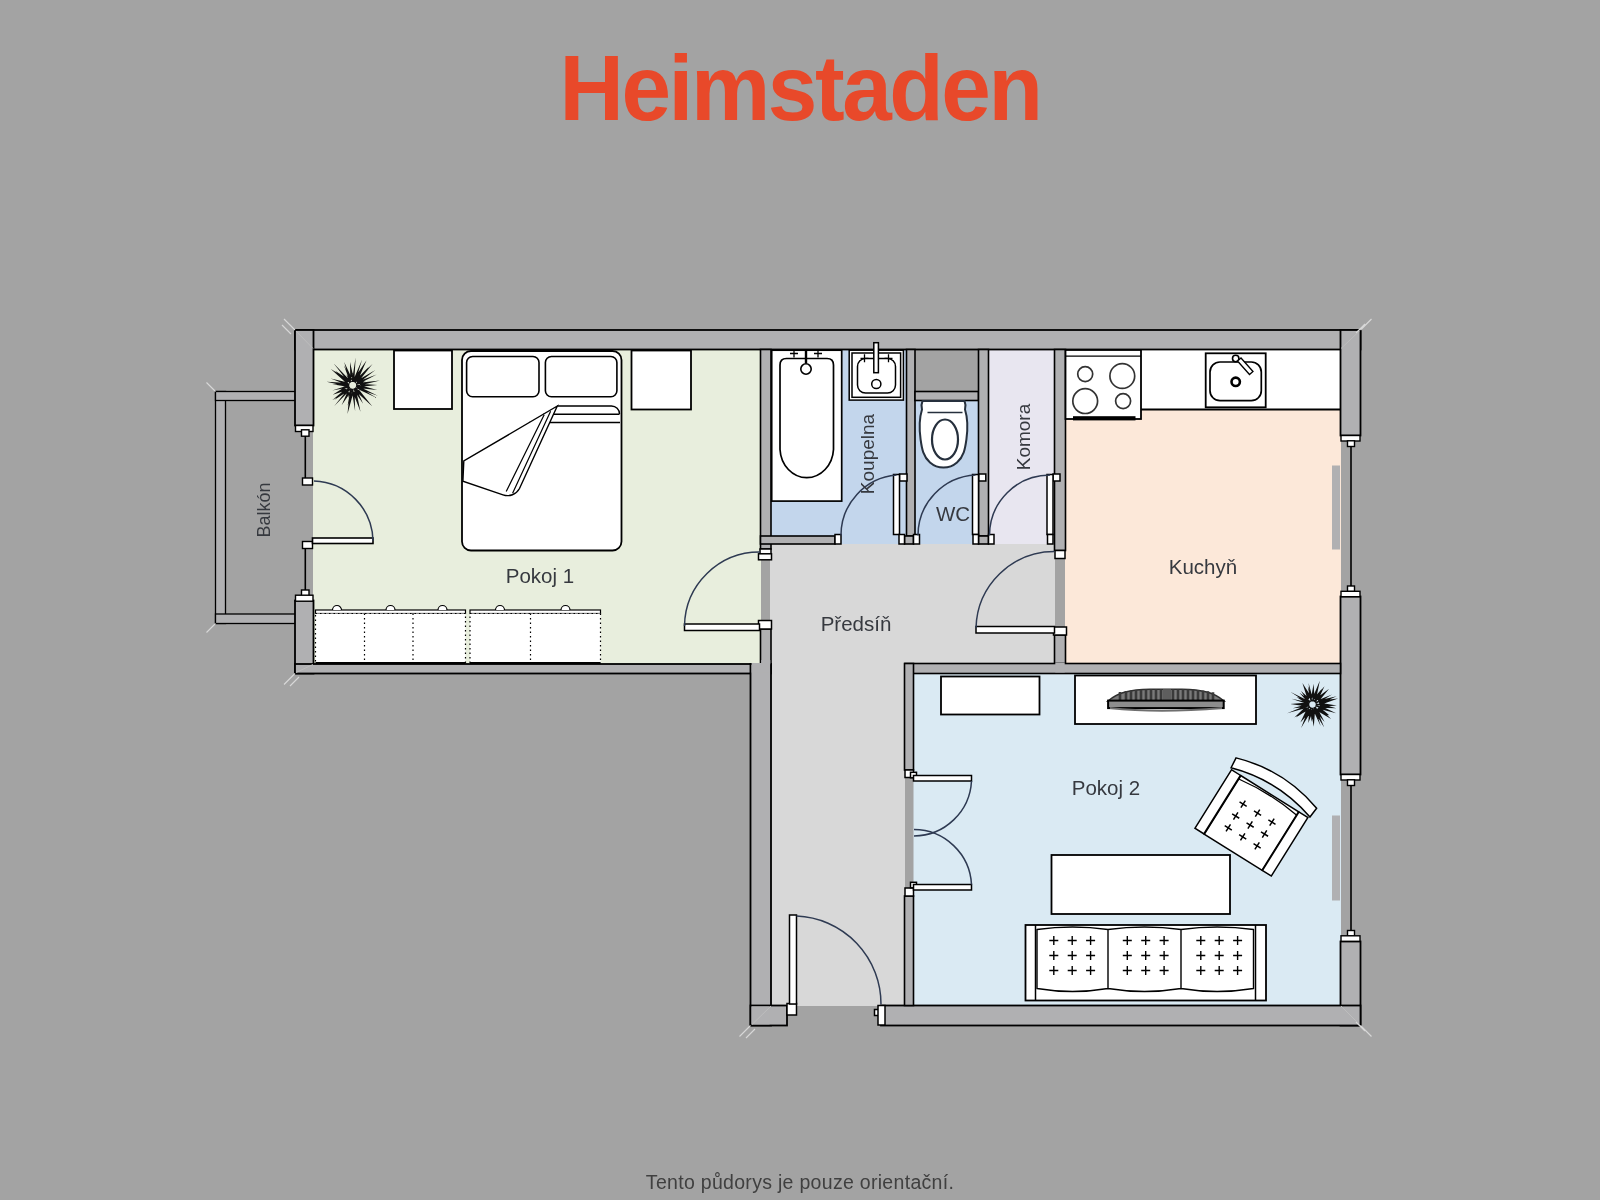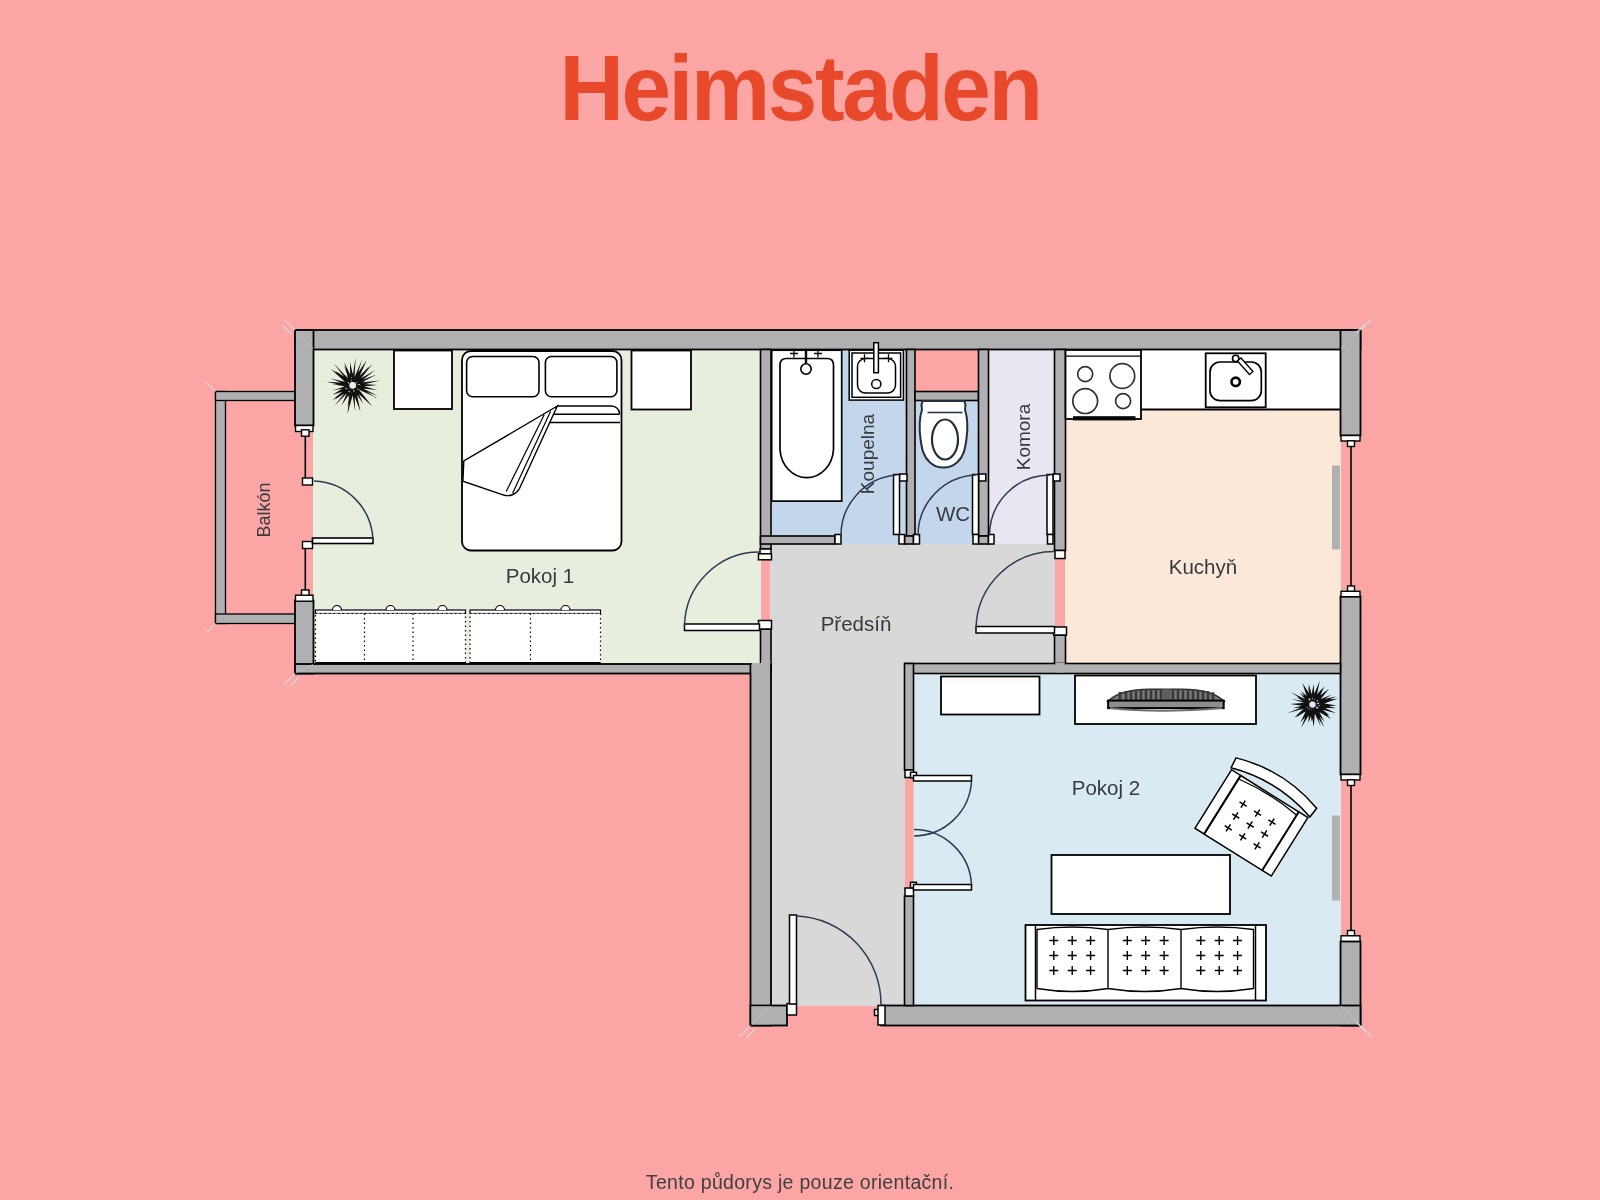--- a/index.html
+++ b/index.html
@@ -1,16 +1,16 @@
 <!DOCTYPE html>
 <html><head>
 <meta charset="utf-8">
 <style>
 html,body{margin:0;padding:0;background:#ffffff;}
-#page{position:relative;width:1600px;height:1200px;background:#fca5a5;overflow:hidden;
+#page{position:relative;width:1600px;height:1200px;background:#a3a3a3;overflow:hidden;
 font-family:"Liberation Sans", sans-serif;}
 svg{position:absolute;left:0;top:0;}
 .lbl{font-family:"Liberation Sans", sans-serif;fill:#36393f;}
 </style>
 </head>
 <body>
 <div id="page">
 <svg width="1600" height="1200" viewBox="0 0 1600 1200">
 
 <g transform="translate(800,120)">

